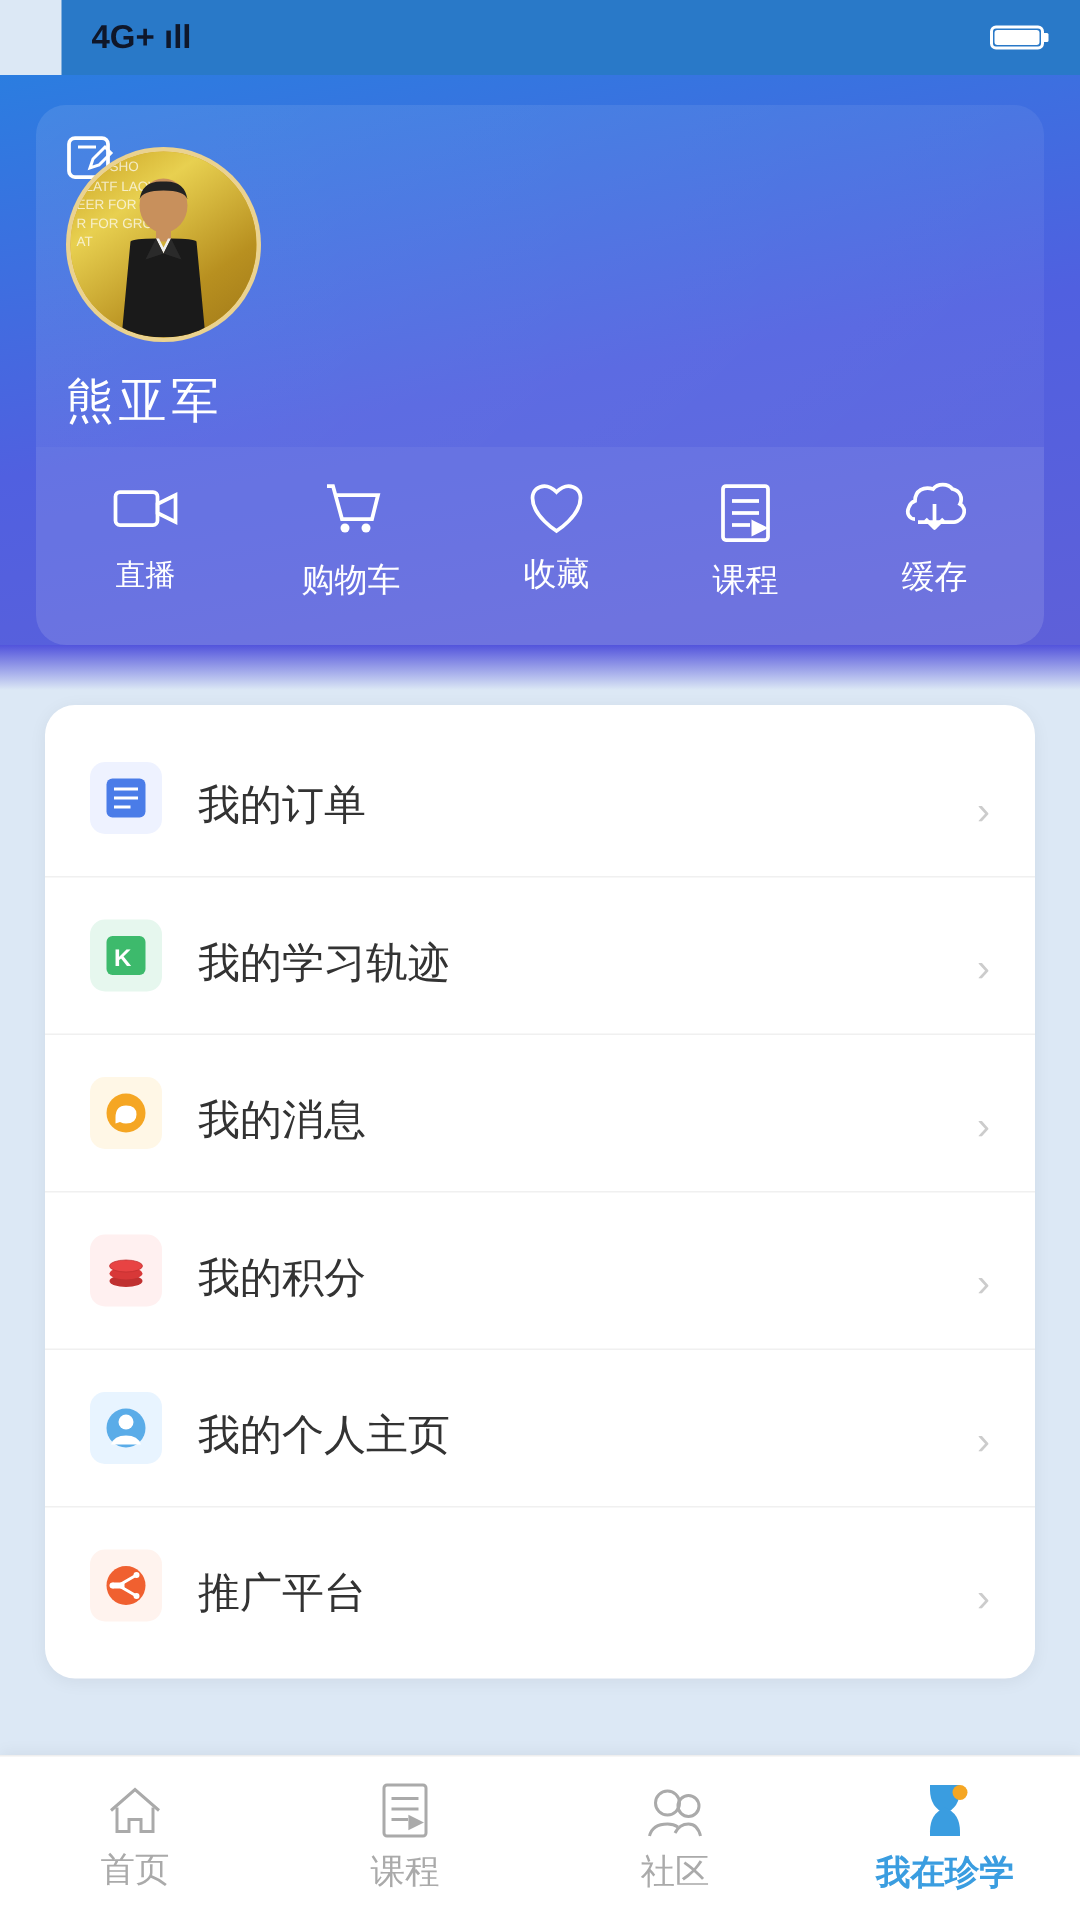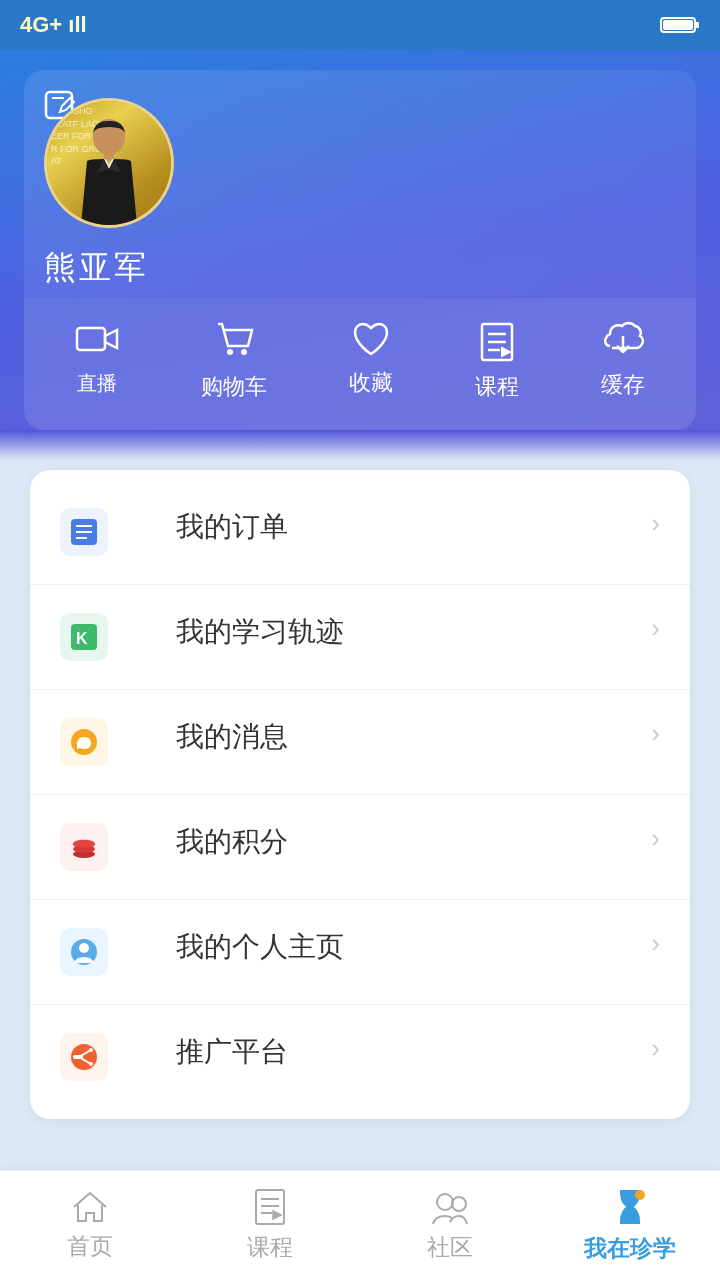--- a/index.html
+++ b/index.html
@@ -15,23 +15,24 @@
     }
 
     
     .status-bar {
       background: #2979c8;
       height: 50px;
       display: flex;
       align-items: center;
       justify-content: space-between;
       padding: 0 20px;
-      color: #fef9c3;
+      color: #0f172a;
       font-size: 22px;
       font-weight: 600;
+      margin-left: 41px;
     }
     .status-left { display: flex; align-items: center; gap: 6px; }
     .status-right { display: flex; align-items: center; gap: 6px; }
 
     .action-item {
       display: flex;
       flex-direction: column;
       align-items: center;
       gap: 10px;
       cursor: pointer;
@@ -41,26 +42,25 @@
     .menu-card {
       background: white;
       border-radius: 20px;
       margin: 0 30px;
       padding: 10px 0;
       box-shadow: 0 2px 12px rgba(0,0,0,0.06);
     }
 
     .menu-item {
       display: flex;
-      align-items: flex-start;
+      align-items: flex-end;
       padding: 28px 30px;
       border-bottom: 1px solid #f0f0f0;
       cursor: pointer;
       position: relative;
-      gap: 44px;
     }
 
     .menu-item:last-child {
       border-bottom: none;
     }
 
     .menu-icon-wrap {
       width: 48px;
       height: 48px;
       border-radius: 10px;

